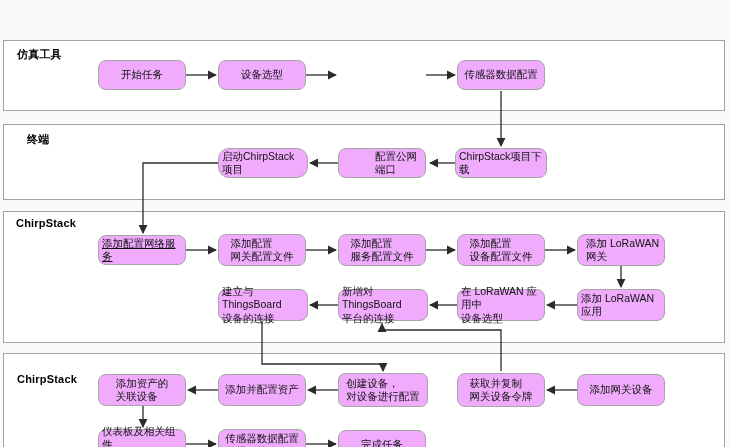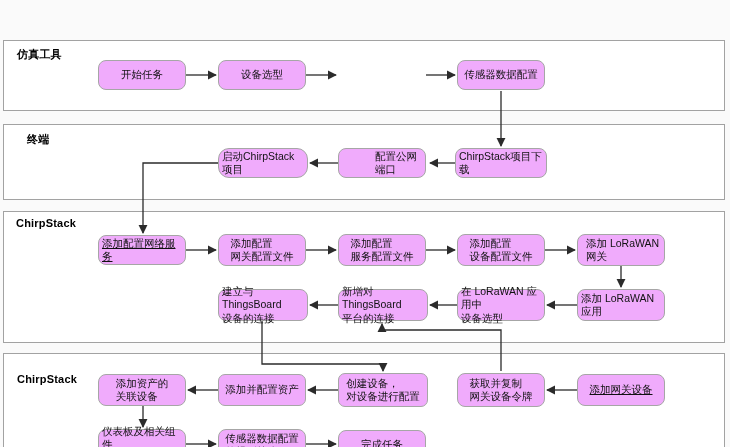--- a/index.html
+++ b/index.html
@@ -109,25 +109,25 @@
   <div class="node" style="left:338px;top:252px;width:90px;height:32px;">新增对ThingsBoard
 平台的连接</div>
   <div class="node" style="left:218px;top:252px;width:90px;height:32px;">建立与ThingsBoard
 设备的连接</div>
   <div class="node" style="left:457px;top:252px;width:88px;height:32px;">在 LoRaWAN 应用中
 设备选型</div>
   <div class="node" style="left:577px;top:252px;width:88px;height:32px;">添加 LoRaWAN 应用</div>
 
   <div class="node" style="left:98px;top:337px;width:88px;height:32px;">添加资产的
 关联设备</div>
-  <div class="node" style="left:218px;top:337px;width:88px;height:32px;border-radius:7px;">添加并配置资产</div>
+  <div class="node" style="left:218px;top:337px;width:88px;height:32px;">添加并配置资产</div>
   <div class="node" style="left:338px;top:336px;width:90px;height:34px;border-radius:7px;">创建设备，
 对设备进行配置</div>
   <div class="node" style="left:457px;top:336px;width:88px;height:34px;">获取并复制
 网关设备令牌</div>
-  <div class="node" style="left:577px;top:337px;width:88px;height:32px;text-decoration:underline;">添加网关设备</div>
+  <div class="node" style="left:577px;top:337px;width:88px;height:32px;">添加网关设备</div>
   <div class="node" style="left:98px;top:392px;width:88px;height:32px;">仪表板及相关组件
 的创建与配置</div>
   <div class="node" style="left:218px;top:392px;width:88px;height:32px;">传感器数据配置
 的规则策略</div>
   <div class="node" style="left:338px;top:393px;width:88px;height:30px;">完成任务</div>
 
 </div>
 
 </body></html>

